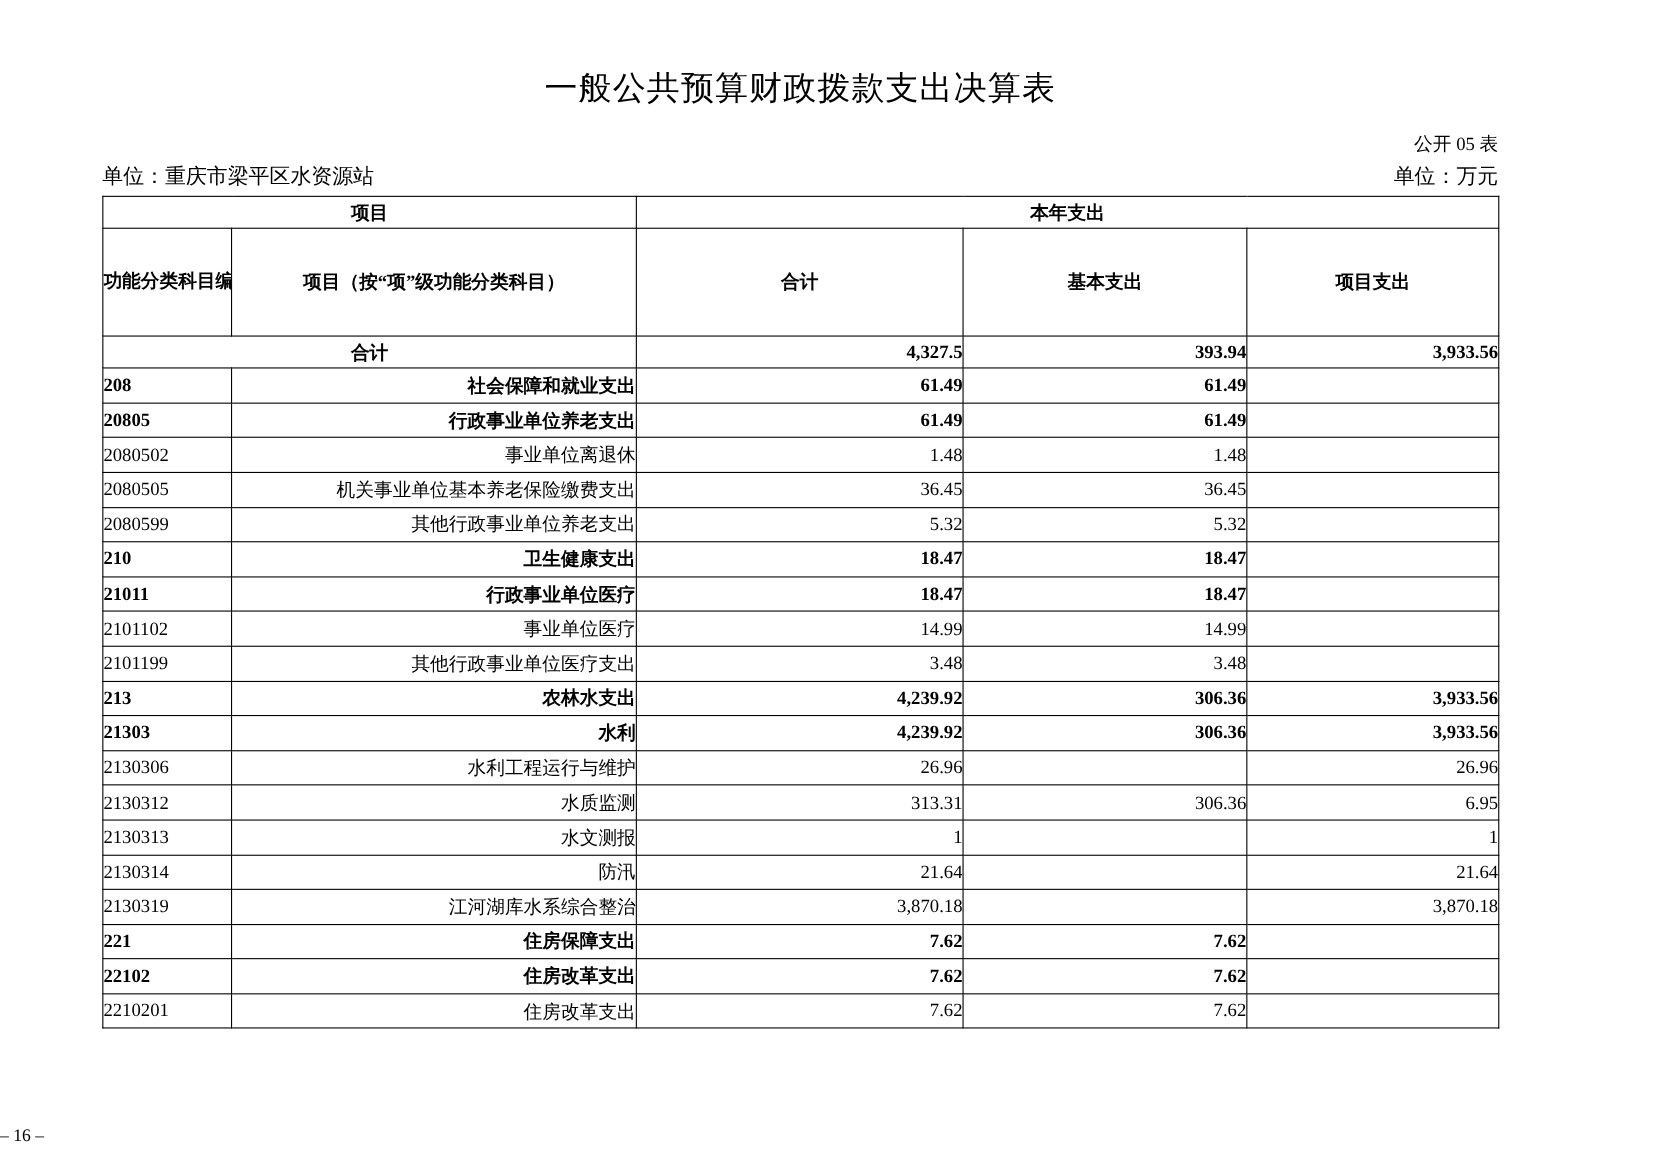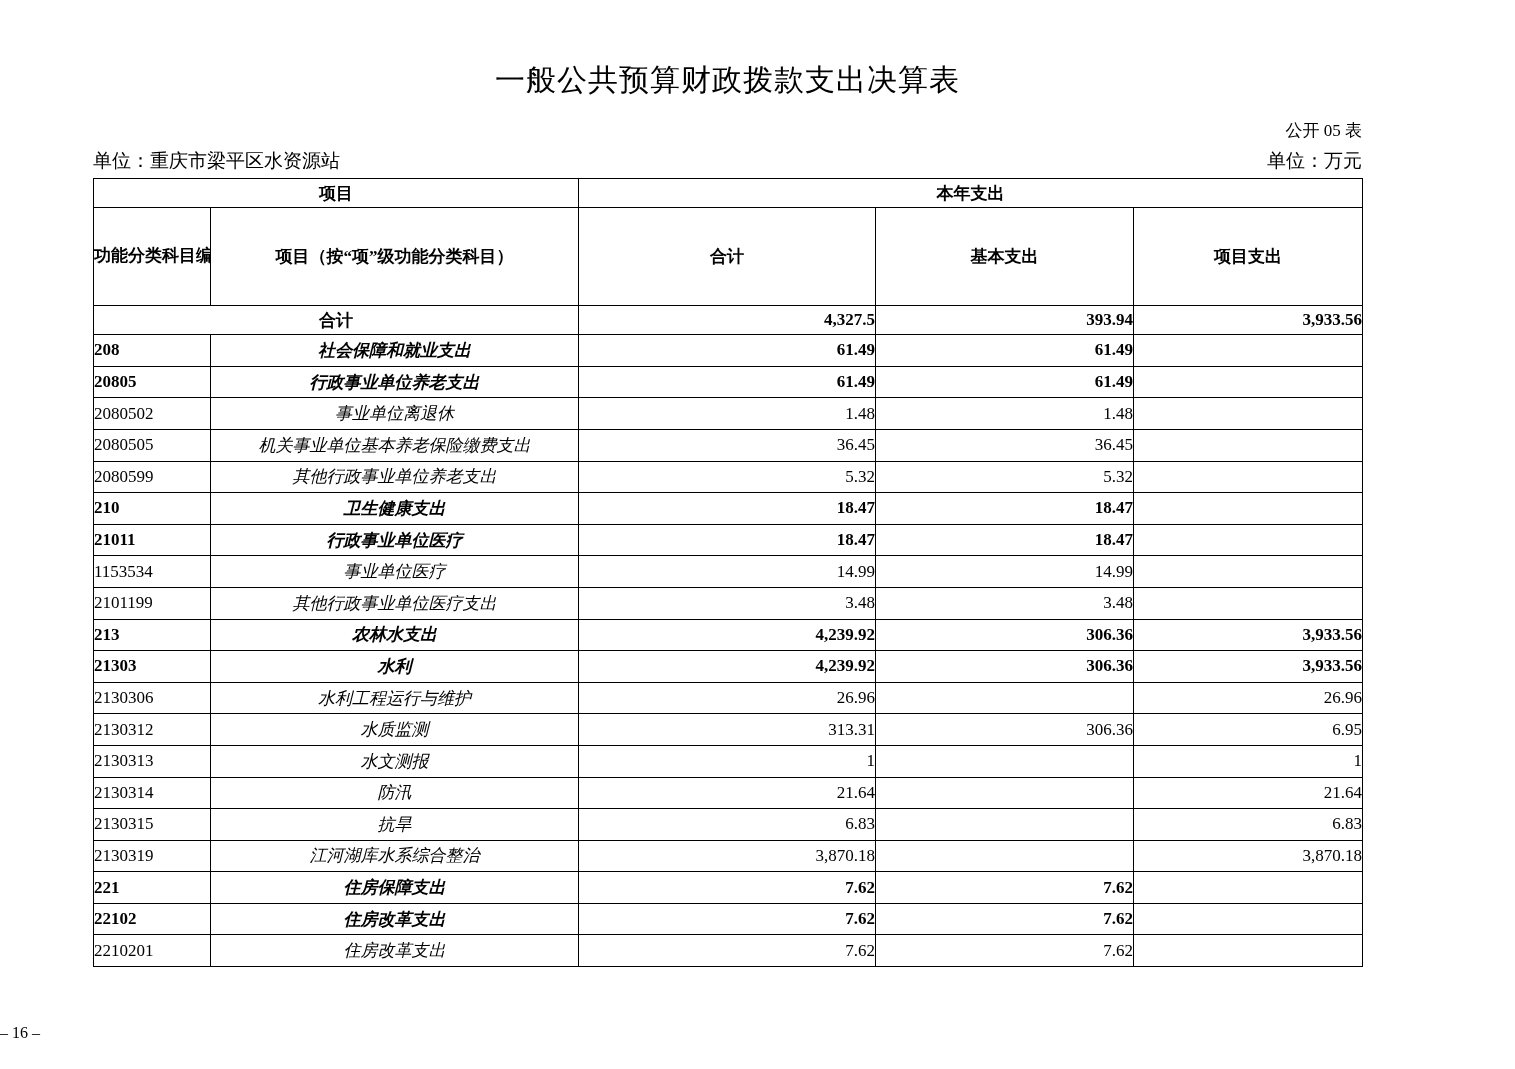--- a/index.html
+++ b/index.html
@@ -75,23 +75,22 @@
     padding: 0 6px;
   }
   tr.total-row td { height: 28px; font-weight: bold; }
   tr.data-row td { height: 30.6px; }
   td.label-center { text-align: center; }
   td.code {
     text-align: left;
     padding-left: 3px;
   }
   td.name {
-    text-align: center;
+    text-align: right;
     padding-left: 4px;
-    font-style: italic;
   }
   td.num {
     text-align: right;
     padding-right: 9px;
   }
   tr.bold-row td { font-weight: bold; }
   .page-footer {
     position: absolute;
     left: 0;
     top: 1024px;
@@ -186,21 +185,21 @@
     <td class="num"></td>
   </tr>
           <tr class="data-row bold-row">
     <td class="code">21011</td>
     <td class="name">行政事业单位医疗</td>
     <td class="num">18.47</td>
     <td class="num">18.47</td>
     <td class="num"></td>
   </tr>
           <tr class="data-row">
-    <td class="code">1153534</td>
+    <td class="code">2101102</td>
     <td class="name">事业单位医疗</td>
     <td class="num">14.99</td>
     <td class="num">14.99</td>
     <td class="num"></td>
   </tr>
           <tr class="data-row">
     <td class="code">2101199</td>
     <td class="name">其他行政事业单位医疗支出</td>
     <td class="num">3.48</td>
     <td class="num">3.48</td>
@@ -242,27 +241,20 @@
     <td class="num">1</td>
   </tr>
           <tr class="data-row">
     <td class="code">2130314</td>
     <td class="name">防汛</td>
     <td class="num">21.64</td>
     <td class="num"></td>
     <td class="num">21.64</td>
   </tr>
           <tr class="data-row">
-    <td class="code">2130315</td>
-    <td class="name">抗旱</td>
-    <td class="num">6.83</td>
-    <td class="num"></td>
-    <td class="num">6.83</td>
-  </tr>
-          <tr class="data-row">
     <td class="code">2130319</td>
     <td class="name">江河湖库水系综合整治</td>
     <td class="num">3,870.18</td>
     <td class="num"></td>
     <td class="num">3,870.18</td>
   </tr>
           <tr class="data-row bold-row">
     <td class="code">221</td>
     <td class="name">住房保障支出</td>
     <td class="num">7.62</td>

